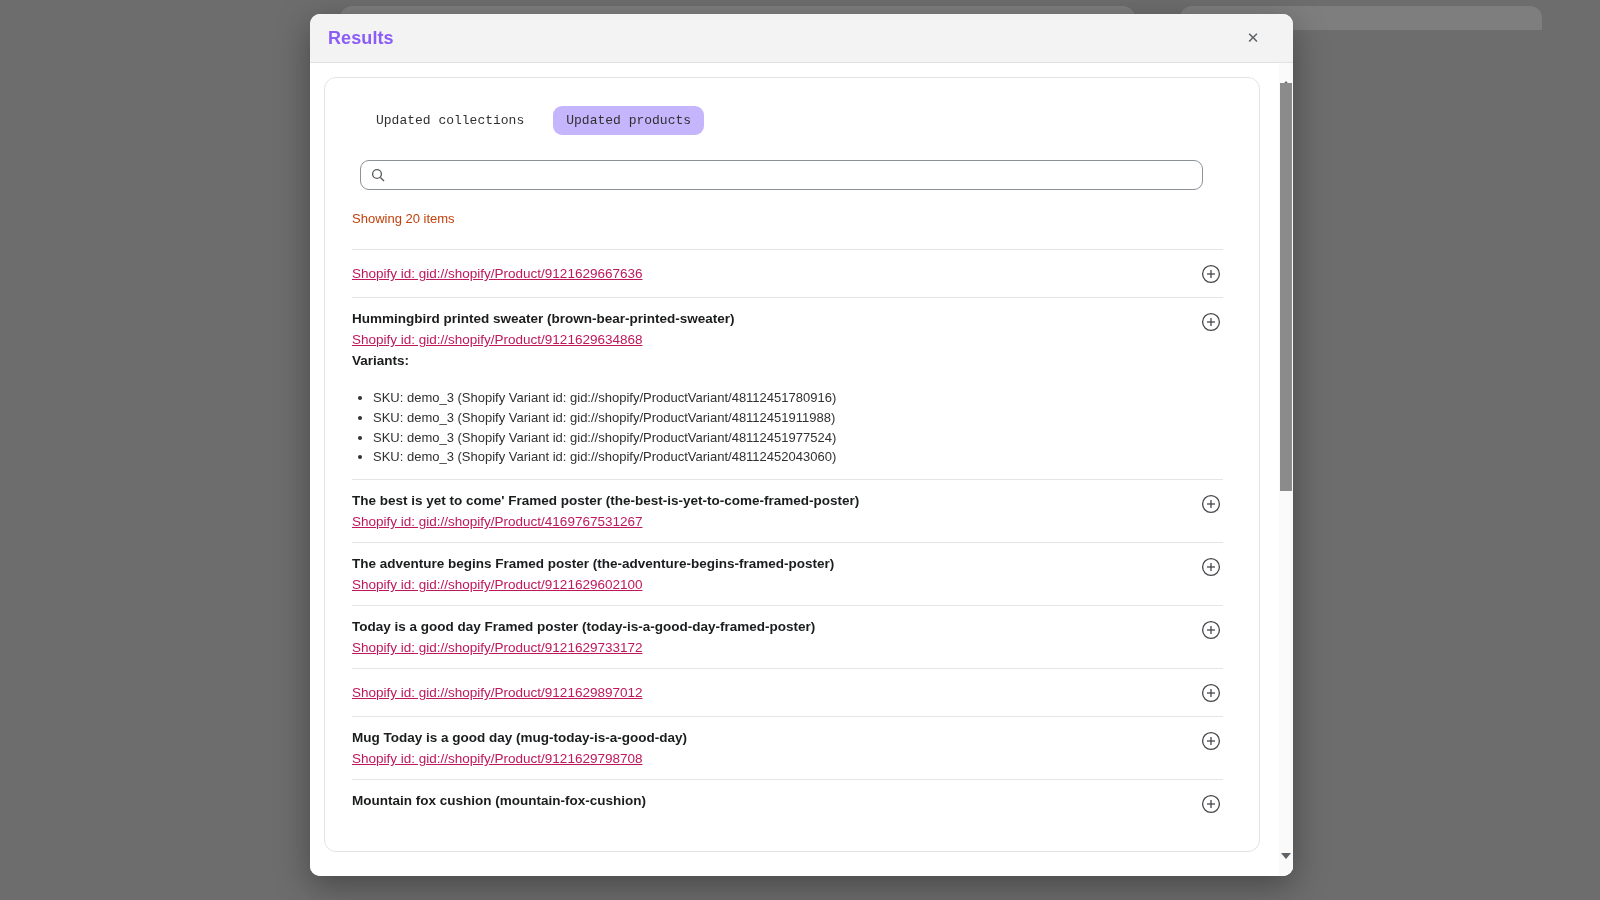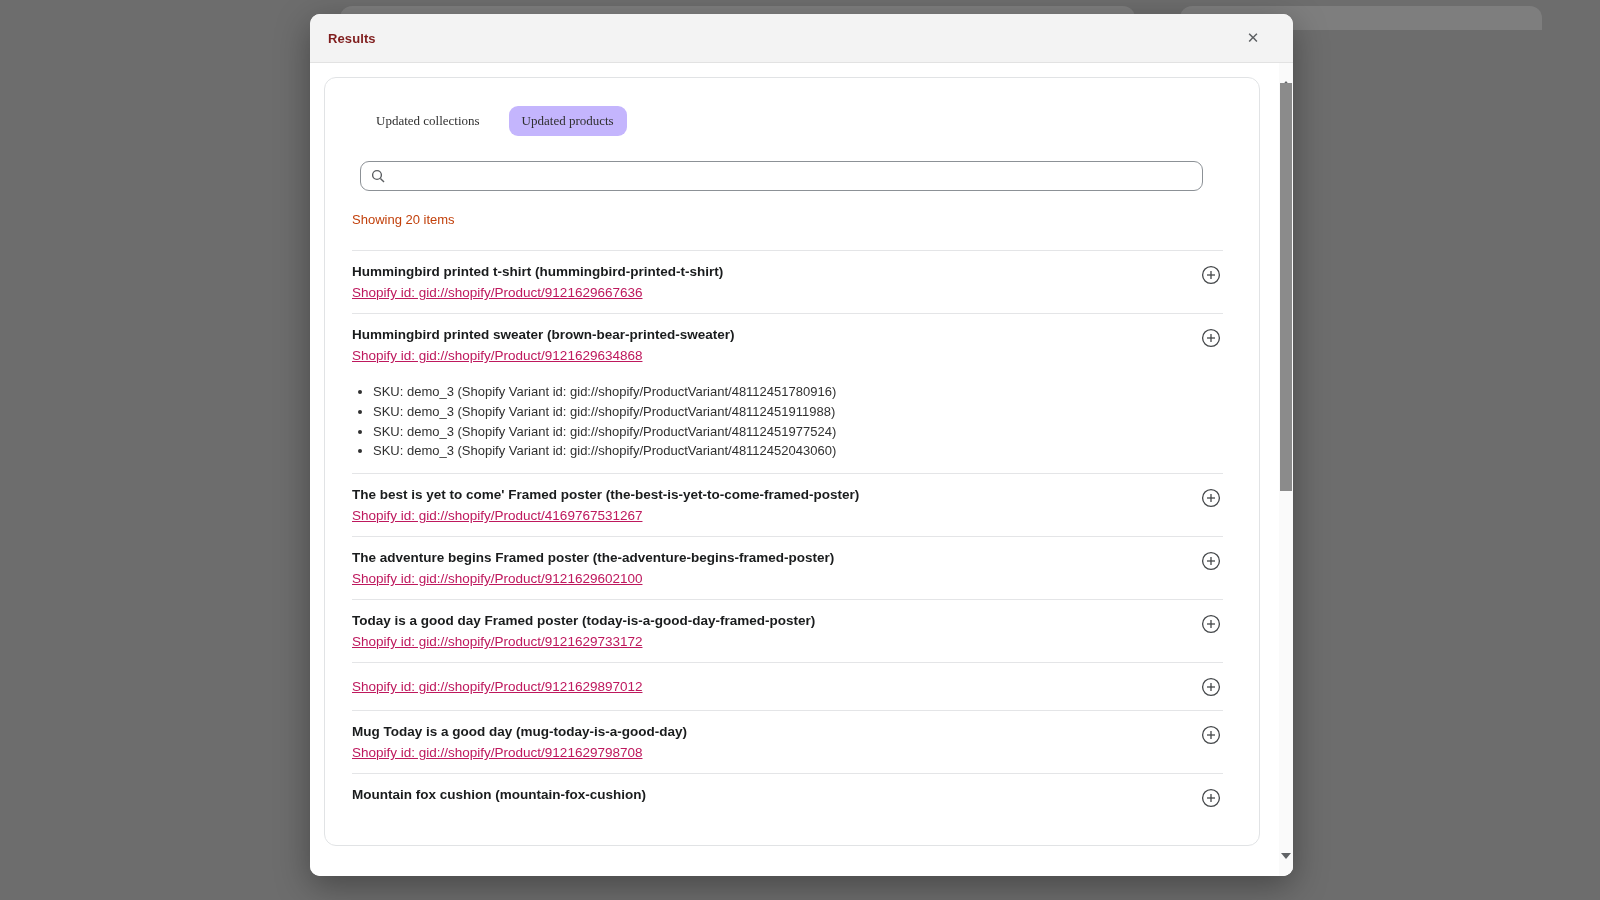--- a/index.html
+++ b/index.html
@@ -17,37 +17,37 @@
   .modal {
     position:absolute; left:310px; top:14px; width:983px; height:862px;
     background:#ffffff; border-radius:10px; overflow:hidden;
     box-shadow:0 10px 34px rgba(0,0,0,0.35);
     display:flex; flex-direction:column;
   }
   .modal-header {
     height:49px; flex:0 0 49px; background:#f3f3f3; border-bottom:1px solid #e2e2e2;
     display:flex; align-items:center; padding:0 18px;
   }
-  .modal-title { font-size:13px; font-weight:bold; color:#7f1d1d; letter-spacing:.1px; }
+  .modal-title { font-size:18px; font-weight:bold; color:#8b5cf6; letter-spacing:.1px; }
   .close-btn {
     margin-left:auto; width:28px; height:28px; border:none; background:transparent;
     color:#5c5f62; font-size:15px; line-height:28px; text-align:center; cursor:pointer; padding:0;
     margin-right:8px;
   }
   .modal-body { position:relative; flex:1 1 auto; background:#fff; overflow:hidden; }
 
   .card {
     position:absolute; left:14px; top:14px; width:936px;
     border:1px solid #e1e3e5; border-radius:12px;
     padding:28px 36px 24px 27px; background:#fff;
   }
   .tabs { display:flex; align-items:center; gap:16px; margin-left:11px; }
   .tab {
     font-size:13px; color:#303030; padding:7px 13px; border-radius:9px; cursor:pointer;
-    background:transparent; border:none; font-family:Liberation Serif, serif; white-space:nowrap;
+    background:transparent; border:none; font-family:Liberation Mono, monospace; white-space:nowrap;
   }
   .tab.selected { background:#c4b5fd; }
 
   .search-wrap { position:relative; margin-top:25px; margin-left:8px; width:843px; }
   .search-input {
     width:100%; height:30px; border:1px solid #8c9196; border-radius:9px;
     padding:0 10px 0 33px; font-size:13px; font-family:inherit; color:#303030; outline:none;
     background:#fff;
   }
   .search-icon { position:absolute; left:11px; top:8px; width:14px; height:14px; color:#5c5f62; }
@@ -122,38 +122,38 @@
         </span>
         <input class="search-input" type="text" placeholder="" style="">
       </div>
 
       <div class="status-line">Showing 20 items</div>
 
       <div class="items">
 
         <div class="item">
           <div class="item-main">
-            <div class="item-title">Hummingbird printed t-shirt (hummingbird-printed-t-shirt)</div>
             <a class="item-link">Shopify id: gid://shopify/Product/9121629667636</a>
           </div>
           <button class="plus-btn">
             <span>
               <svg width="20" height="20" viewBox="0 0 20 20" fill="none" stroke="currentColor" stroke-width="1.3">
                 <circle cx="10" cy="10" r="8.4"></circle>
                   <line x1="10" y1="6" x2="10" y2="14"></line>
                   <line x1="6" y1="10" x2="14" y2="10"></line>
               </svg>
             </span>
           </button>
         </div>
 
         <div class="item">
           <div class="item-main">
             <div class="item-title">Hummingbird printed sweater (brown-bear-printed-sweater)</div>
             <a class="item-link">Shopify id: gid://shopify/Product/9121629634868</a>
+            <div class="variants-label">Variants:</div>
             <ul class="variants">
               <li>SKU: demo_3 (Shopify Variant id: gid://shopify/ProductVariant/48112451780916)</li>
               <li>SKU: demo_3 (Shopify Variant id: gid://shopify/ProductVariant/48112451911988)</li>
               <li>SKU: demo_3 (Shopify Variant id: gid://shopify/ProductVariant/48112451977524)</li>
               <li>SKU: demo_3 (Shopify Variant id: gid://shopify/ProductVariant/48112452043060)</li>
             </ul>
           </div>
           <button class="plus-btn">
             <span>
               <svg width="20" height="20" viewBox="0 0 20 20" fill="none" stroke="currentColor" stroke-width="1.3">

